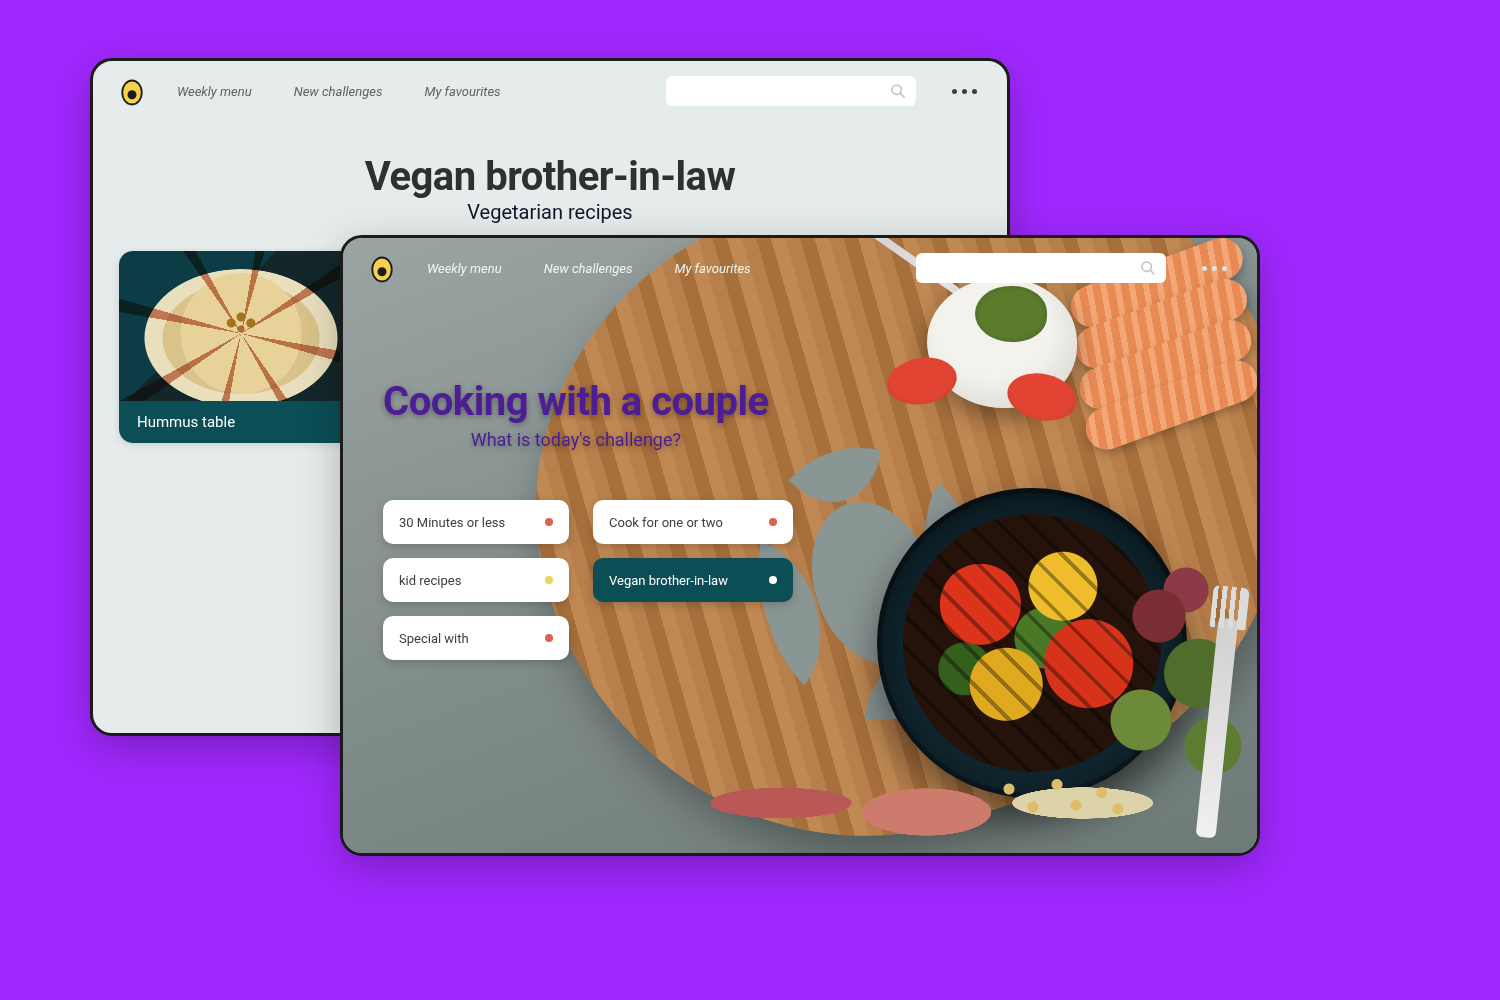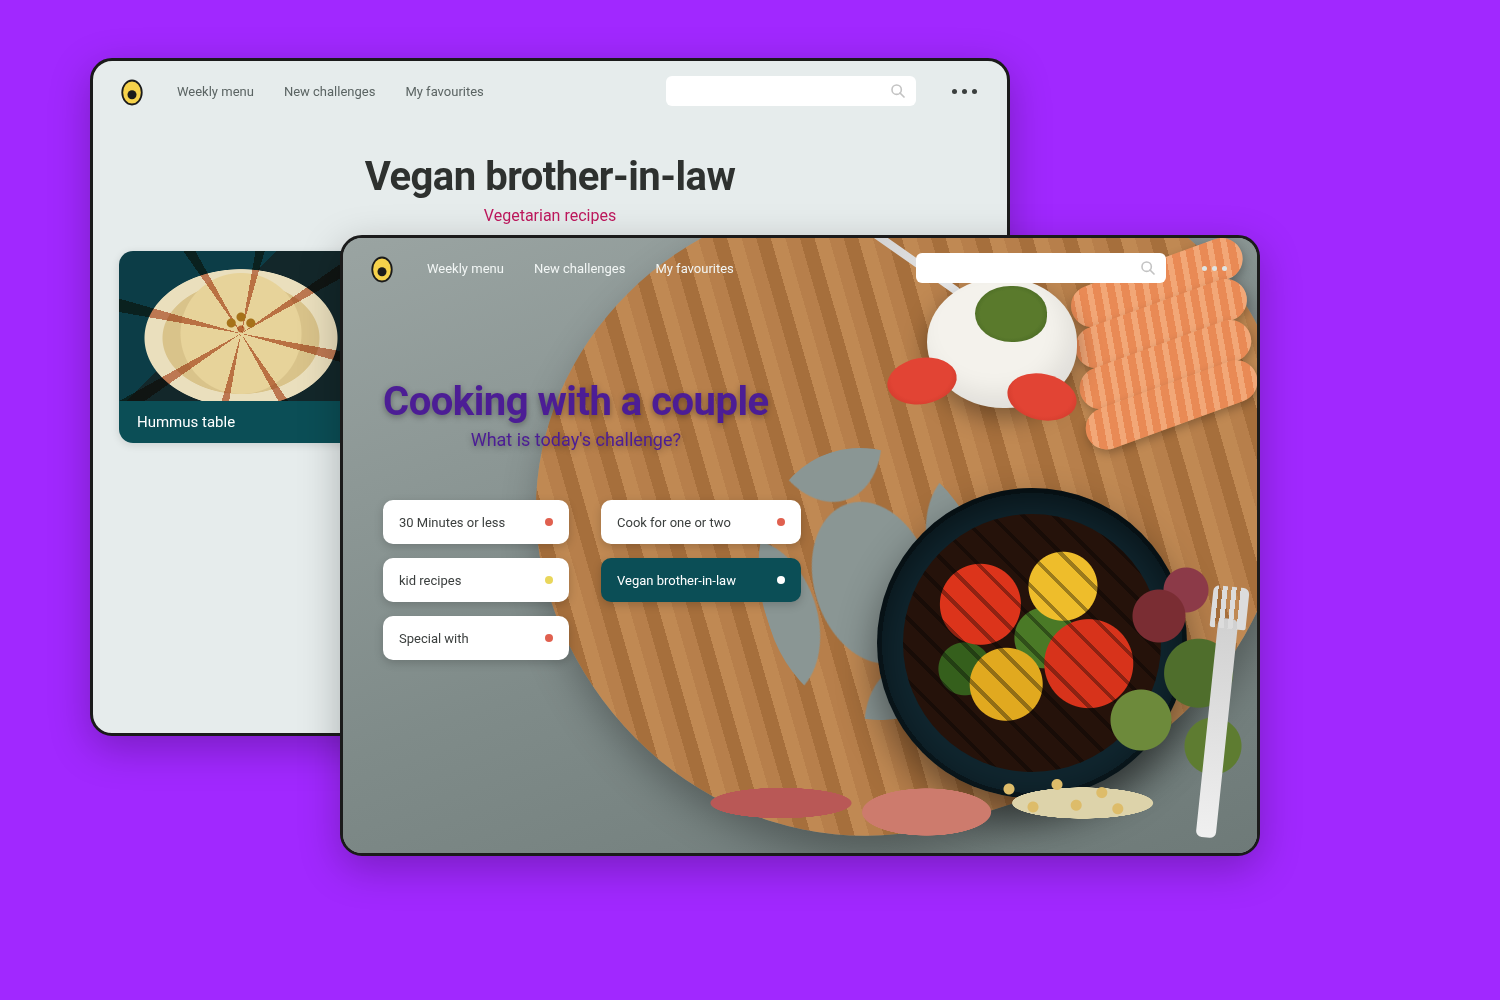--- a/index.html
+++ b/index.html
@@ -36,21 +36,21 @@
     height: 60px;
     display:flex; align-items:center;
     padding: 0 24px;
     gap: 30px;
     z-index: 5;
   }
   .logo {
     width: 30px; height: 30px; position: relative;
   }
   .logo svg { width:100%; height:100%; display:block; }
-  .nav { display:flex; gap:30px; }
+  .nav { display:flex; gap:42px;font-style:italic; }
   .nav-item { font-size:13px; cursor:pointer; white-space:nowrap; }
   .win-back .nav-item { color:#5b6463; }
   .win-front .nav-item { color:#f2f6f5; }
   .spacer { flex:1; }
   .search {
     width: 250px; height: 30px;
     background:#fff; border-radius:6px;
     display:flex; align-items:center; justify-content:flex-end;
     padding: 0 10px;
   }
@@ -62,21 +62,21 @@
   
   .back-title {
     position:absolute; left:0; right:0; top:92px;
     text-align:center;
   }
   .back-title h1 {
     font-size:40px; font-weight:700; color:#2e312f;
     letter-spacing:-.5px;
   }
   .back-title h2 {
-    font-size:16px; font-weight:400; color:#be185d; margin-top:6px;
+    font-size:20px; font-weight:400; color:#0f172a; margin-top:0;
   }
 
   .back-cards {
     position:absolute; left:26px; top:190px;
     width:244px;
     display:flex; flex-direction:column; gap:24px;
   }
   .recipe-card {
     background:#fff; border-radius:14px; overflow:hidden;
     box-shadow: 0 2px 8px rgba(0,0,0,.12);
@@ -277,21 +277,21 @@
   
   .hero-copy{
     position:absolute; left:40px; top:140px; z-index:6; color:#4c1d95;
     text-shadow:0 2px 6px rgba(0,0,0,.35);
   }
   .hero-copy h1{ font-size:40px; font-weight:700; letter-spacing:-.5px;}
   .hero-copy h2{ font-size:18px; font-weight:400; margin-top:4px; text-align:center;}
 
   .chips{
     position:absolute; left:40px; top:262px; z-index:6;
-    display:grid; grid-template-columns: 186px 200px; gap:14px 32px;
+    display:grid; grid-template-columns: 186px 200px; gap:14px 24px;
   }
   .chip{
     height:44px; background:#fff; border-radius:10px;
     display:flex; align-items:center; justify-content:space-between;
     padding:0 16px; font-size:13px; color:#3b3f3e;
     box-shadow:0 3px 10px rgba(0,0,0,.18);
     cursor:pointer;
   }
   .chip .dot{ width:8px; height:8px; border-radius:50%; }
   .chip.active{

